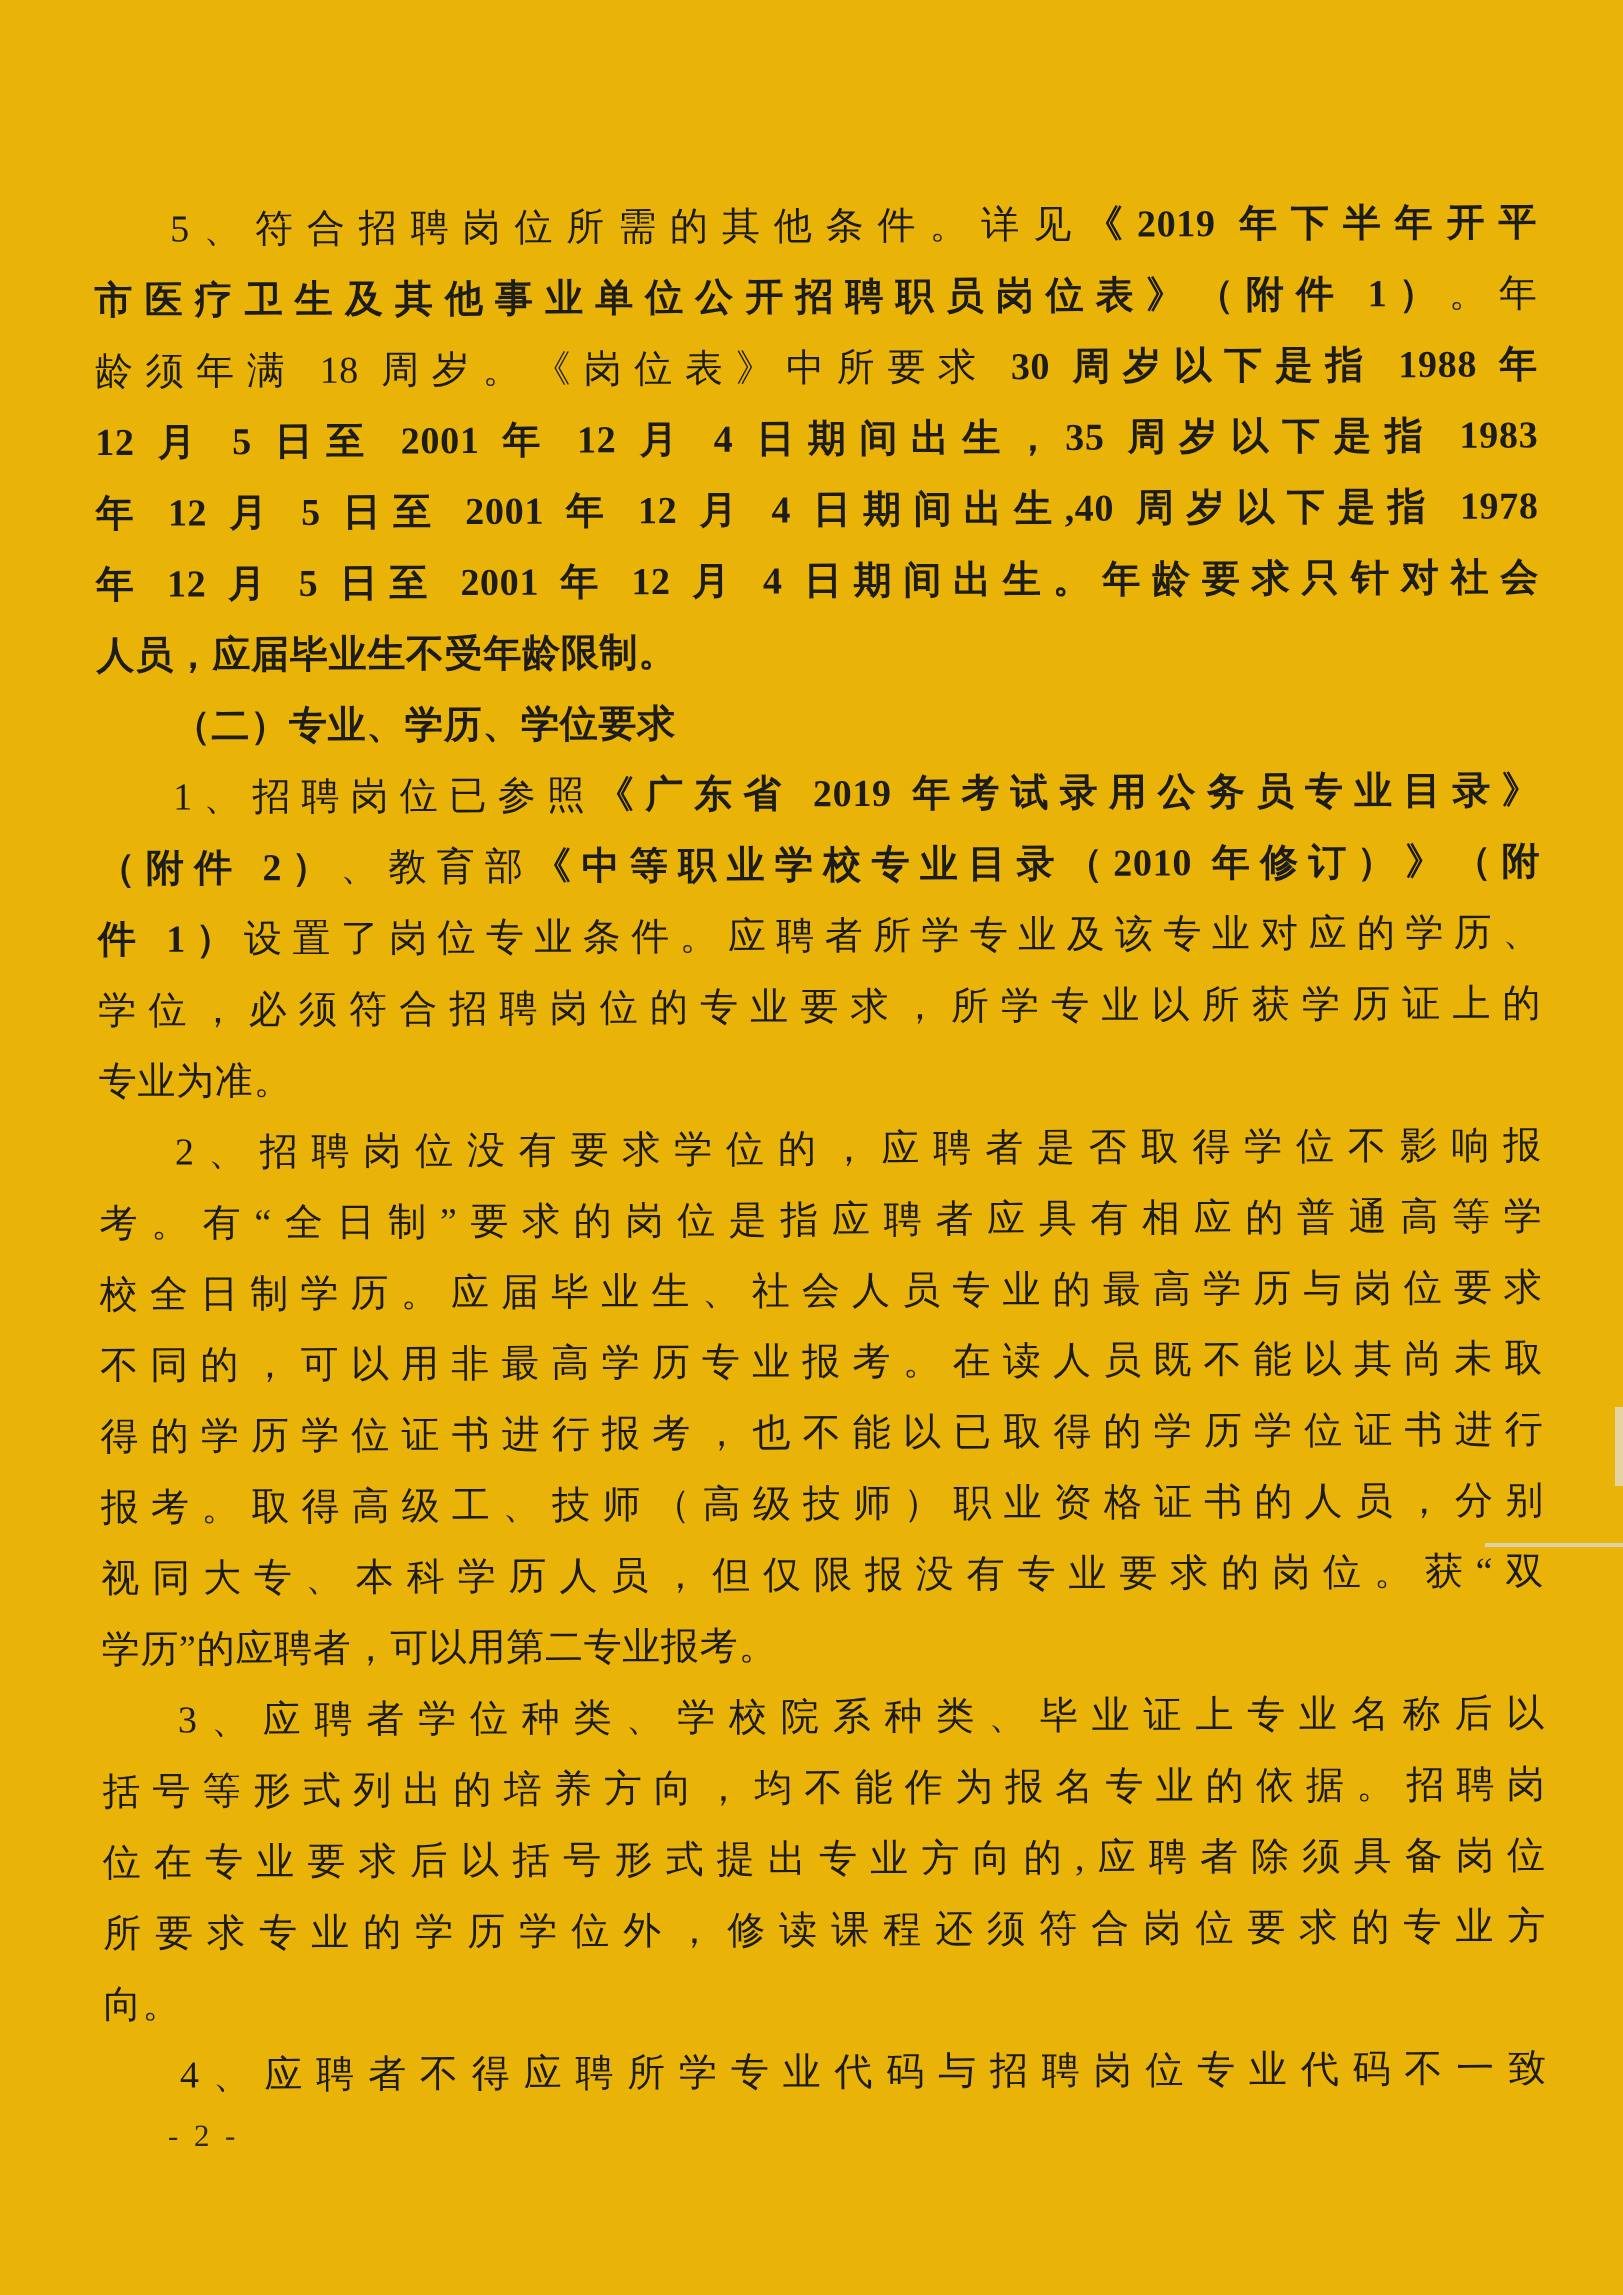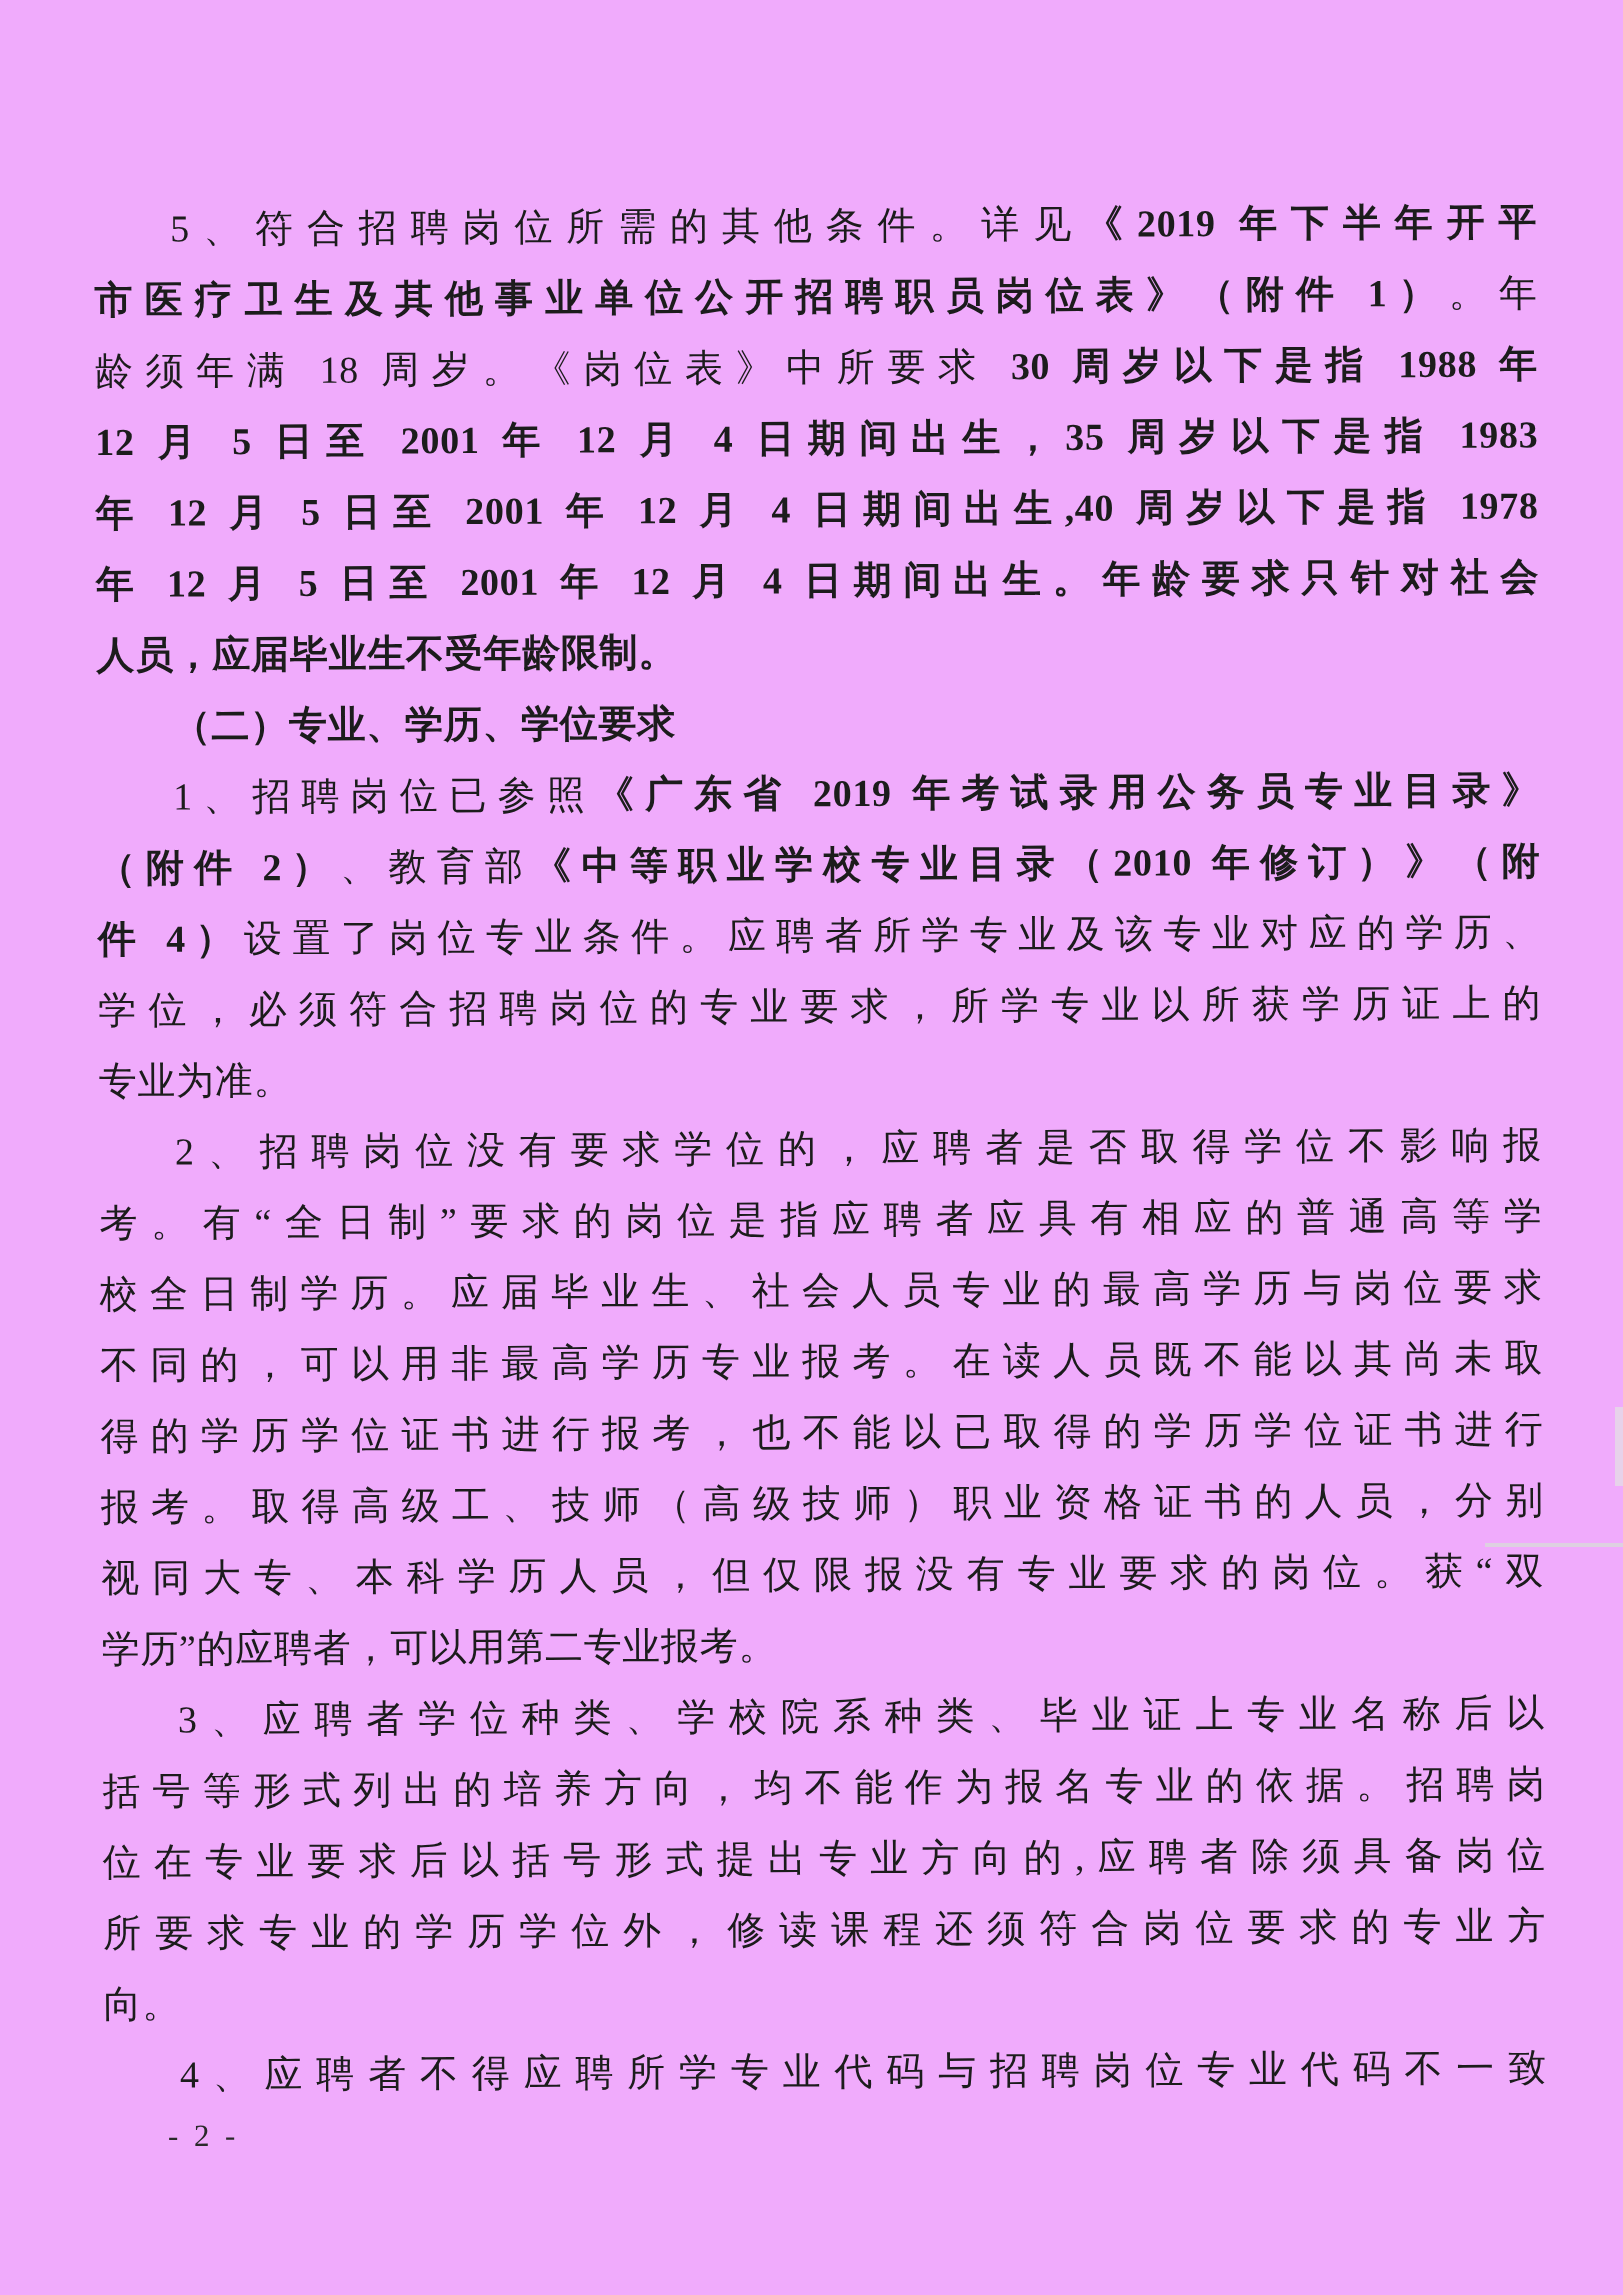--- a/index.html
+++ b/index.html
@@ -1,20 +1,20 @@
 <!DOCTYPE html>
 <html style="font-size:10.5px"><head>
 <meta charset="utf-8">
 <style>
   html,body{margin:0;padding:0;background:#e9e9e9;}
   .page{
     position:relative;
     width:1623px;
     height:2295px;
-    background:#f0abfc;
+    background:#eab308;
     overflow:hidden;
     font-family:"Liberation Serif","DejaVu Serif",serif;
     color:#1c1c1c;
   }
   .text-block{
     position:absolute;
     left:94px;
     top:194px;
     width:1443px;
     transform:rotate(-0.3deg);
@@ -72,21 +72,21 @@
       <div class="line indent"><span>5、符合招聘岗位所需的其他条件。详见</span><span class="b">《2019 年下半年开平</span></div>
       <div class="line"><span class="b">市医疗卫生及其他事业单位公开招聘职员岗位表》（附件 1）</span><span>。年</span></div>
       <div class="line"><span>龄须年满 18 周岁。《岗位表》中所要求 </span><span class="b">30 周岁以下是指 1988 年</span></div>
       <div class="line"><span class="b">12 月 5 日至 2001 年 12 月 4 日期间出生，35 周岁以下是指 1983</span></div>
       <div class="line"><span class="b">年 12 月 5 日至 2001 年 12 月 4 日期间出生,40 周岁以下是指 1978</span></div>
       <div class="line"><span class="b">年 12 月 5 日至 2001 年 12 月 4 日期间出生。年龄要求只针对社会</span></div>
       <div class="line last"><span class="b">人员，应届毕业生不受年龄限制。</span></div>
       <div class="line indent last"><span class="b">（二）专业、学历、学位要求</span></div>
       <div class="line indent"><span>1、招聘岗位已参照</span><span class="b">《广东省 2019 年考试录用公务员专业目录》</span></div>
       <div class="line"><span class="b">（附件 2）</span><span>、教育部</span><span class="b">《中等职业学校专业目录（2010 年修订）》（附</span></div>
-      <div class="line"><span class="b">件 4）</span><span>设置了岗位专业条件。应聘者所学专业及该专业对应的学历、</span></div>
+      <div class="line"><span class="b">件 1）</span><span>设置了岗位专业条件。应聘者所学专业及该专业对应的学历、</span></div>
       <div class="line"><span>学位，必须符合招聘岗位的专业要求，所学专业以所获学历证上的</span></div>
       <div class="line last"><span>专业为准。</span></div>
       <div class="line indent"><span>2、招聘岗位没有要求学位的，应聘者是否取得学位不影响报</span></div>
       <div class="line"><span>考。有“全日制”要求的岗位是指应聘者应具有相应的普通高等学</span></div>
       <div class="line"><span>校全日制学历。应届毕业生、社会人员专业的最高学历与岗位要求</span></div>
       <div class="line"><span>不同的，可以用非最高学历专业报考。在读人员既不能以其尚未取</span></div>
       <div class="line"><span>得的学历学位证书进行报考，也不能以已取得的学历学位证书进行</span></div>
       <div class="line"><span>报考。取得高级工、技师（高级技师）职业资格证书的人员，分别</span></div>
       <div class="line"><span>视同大专、本科学历人员，但仅限报没有专业要求的岗位。获“双</span></div>
       <div class="line last"><span>学历”的应聘者，可以用第二专业报考。</span></div>

